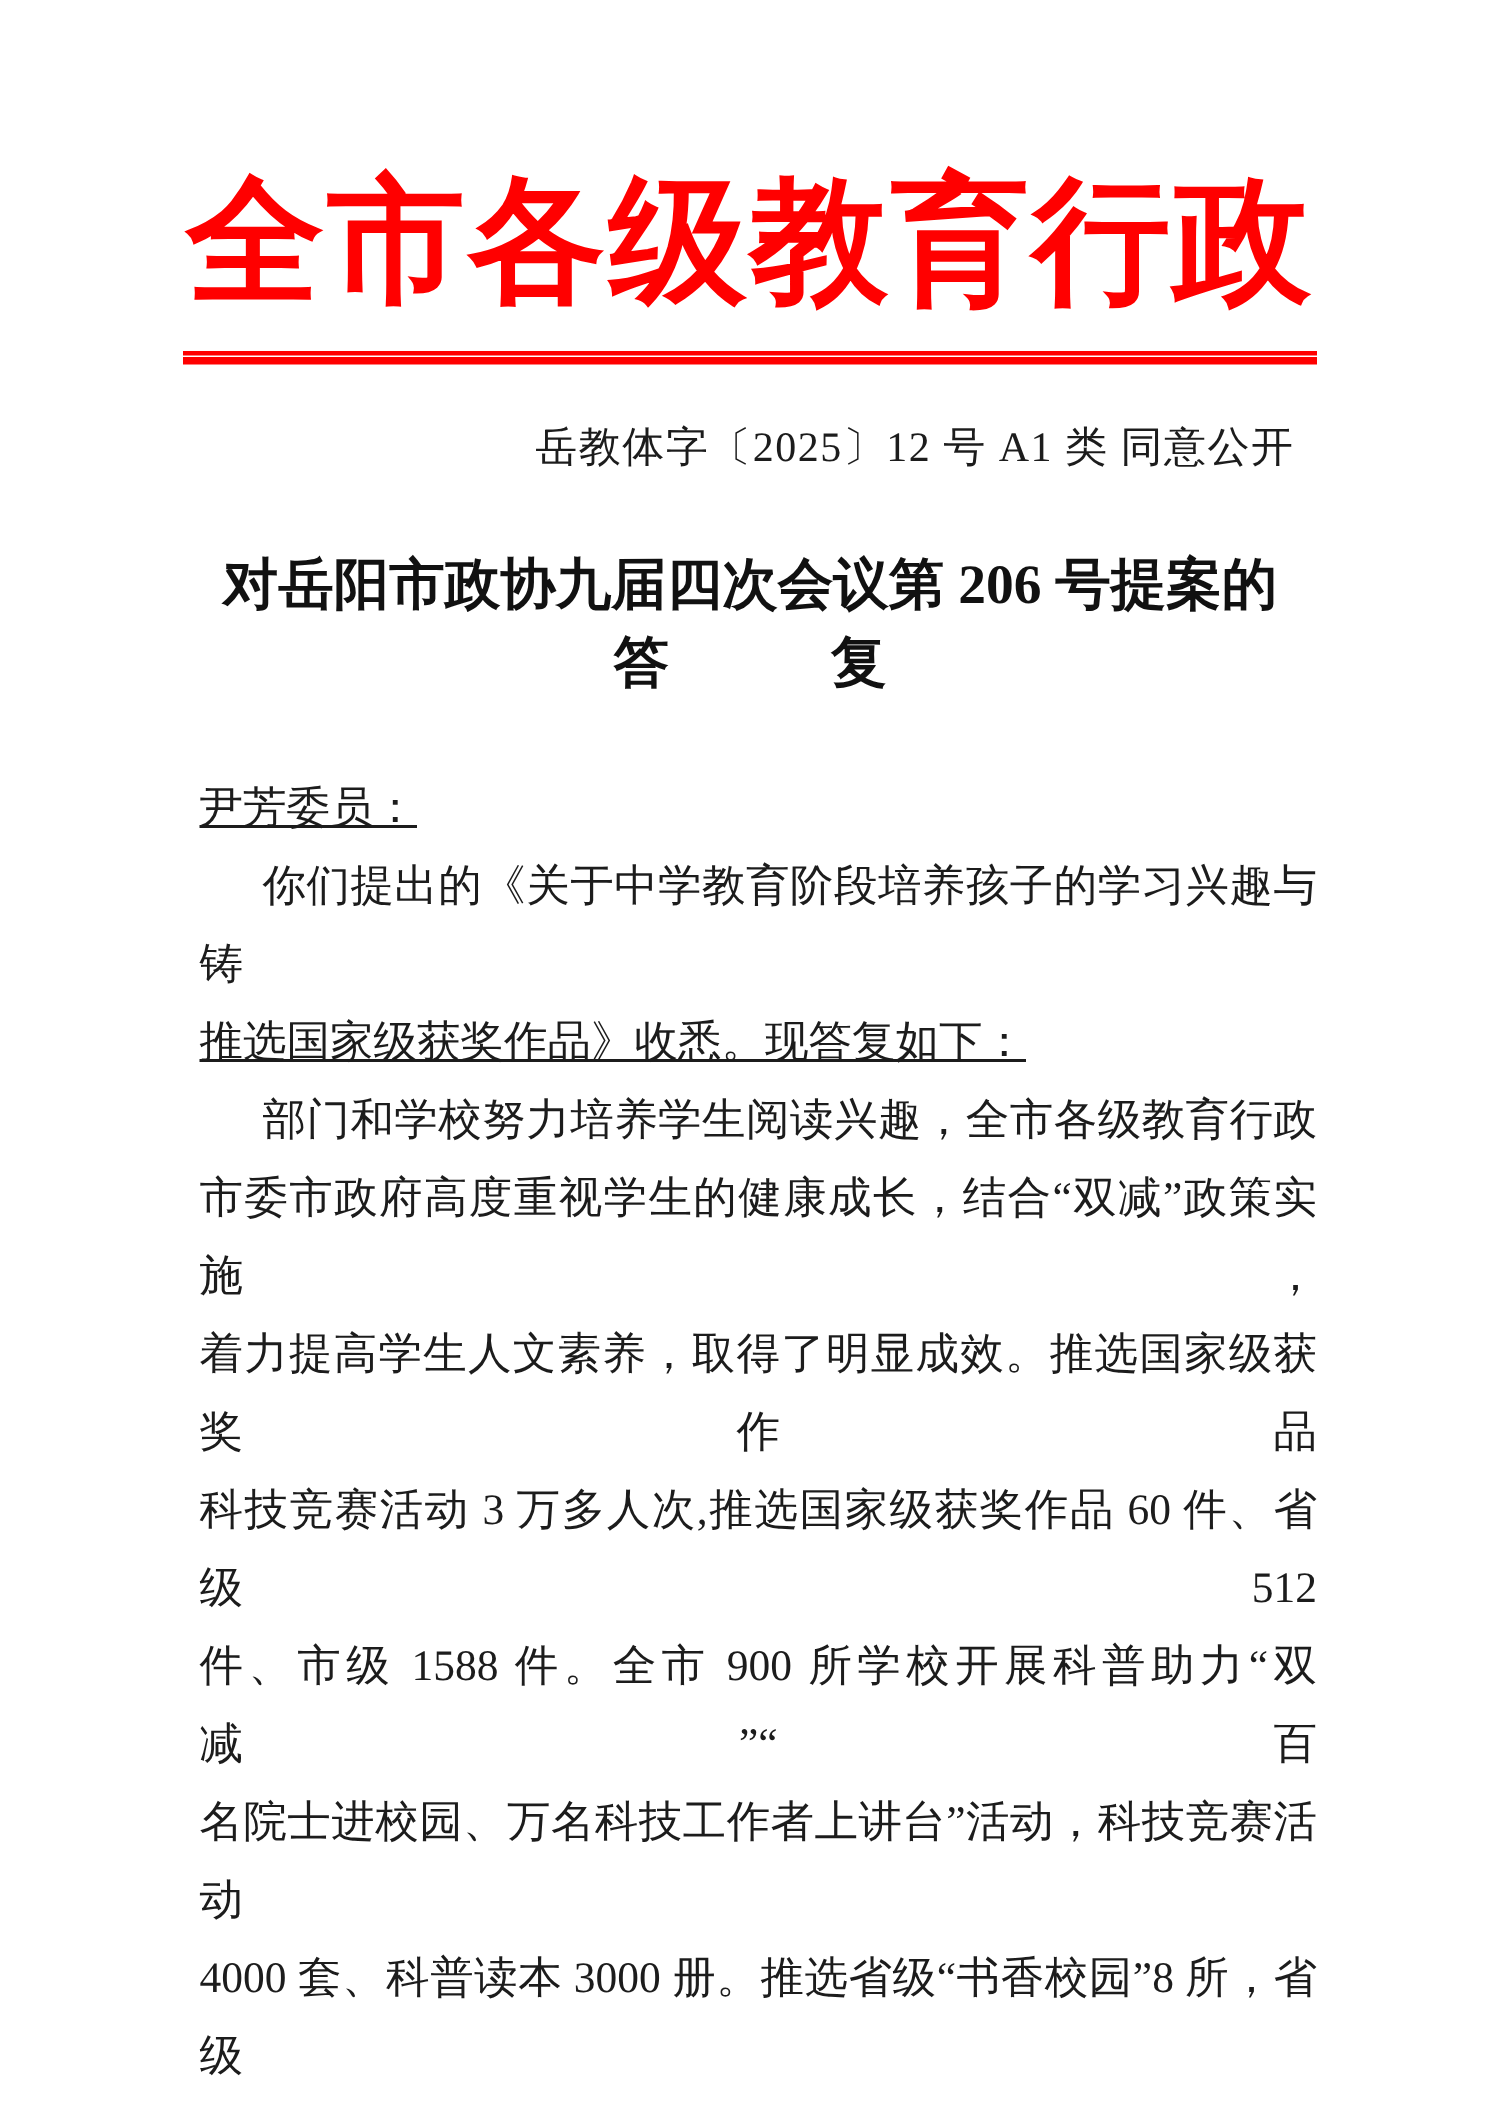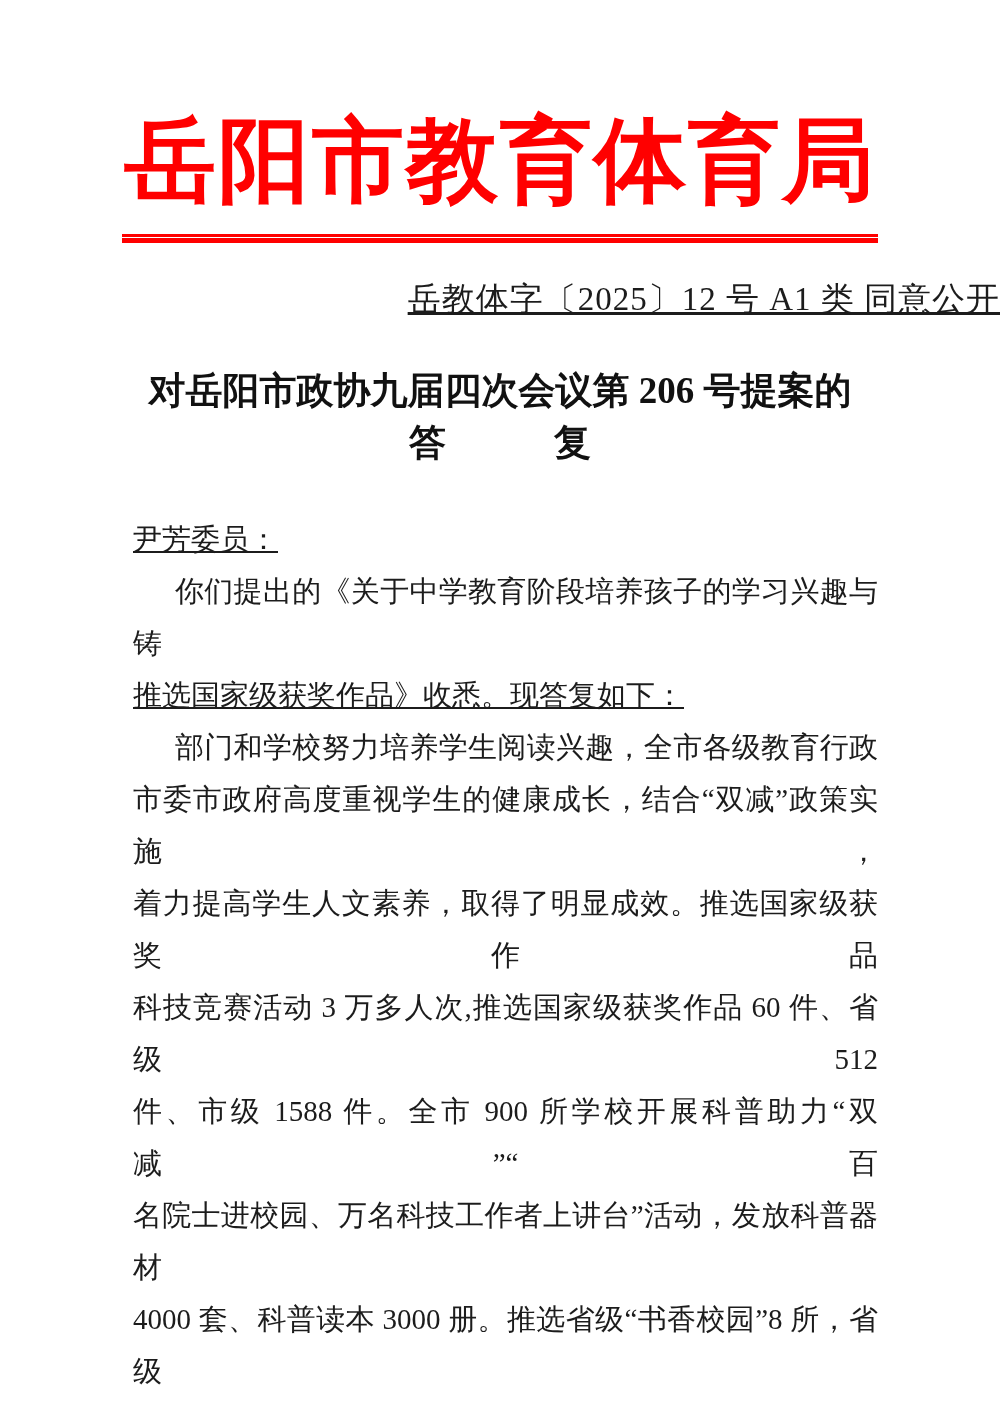--- a/index.html
+++ b/index.html
@@ -26,26 +26,26 @@
     width: 756px;
     height: 1px;
     margin: 22px auto 0 auto;
     background: #ffffff;
     border-top: 3px solid #ff0000;
     border-bottom: 5px solid #ff0000;
     box-sizing: content-box;
   }
   .doc-number {
     margin-top: 40px;
-    font-size: 33px;
+    padding-right: 137px;
+    font-size: 28px;
     line-height: 32px;
     text-align: right;
     letter-spacing: 1px;
     color: #1c1c1c;
-    text-decoration: underline;
   }
   .reply-title {
     margin-top: 50px;
     font-size: 37px;
     line-height: 52px;
     font-weight: bold;
     text-align: center;
     color: #111111;
   }
   .reply-title .title-line2 {
@@ -64,21 +64,21 @@
     text-align-last: justify;
   }
   .line.no-stretch { text-align-last: left; text-decoration: underline; }
   .line.indent { text-indent: 42px; }
 </style>
 </head>
 <body>
 
 <div class="page">
 
-  <div class="agency-name">岳阳市教育体育局</div>
+  <div class="agency-name">全市各级教育行政</div>
 
   <div class="red-rule"></div>
 
   <div class="doc-number">岳教体字〔2025〕12 号 A1 类 同意公开</div>
 
   <div class="reply-title">
     <div>对岳阳市政协九届四次会议第 206 号提案的</div>
     <div class="title-line2">
       <span>答</span>
       <span>复</span>
@@ -87,18 +87,18 @@
 
   <div class="body-text">
     <div class="line no-stretch">尹芳委员：</div>
     <div class="line indent">你们提出的《关于中学教育阶段培养孩子的学习兴趣与铸</div>
     <div class="line no-stretch">推选国家级获奖作品》收悉。现答复如下：</div>
     <div class="line indent">部门和学校努力培养学生阅读兴趣，全市各级教育行政</div>
     <div class="line">市委市政府高度重视学生的健康成长，结合“双减”政策实施，</div>
     <div class="line">着力提高学生人文素养，取得了明显成效。推选国家级获奖作品</div>
     <div class="line">科技竞赛活动 3 万多人次,推选国家级获奖作品 60 件、省级 512</div>
     <div class="line">件、市级 1588 件。全市 900 所学校开展科普助力“双减”“百</div>
-    <div class="line">名院士进校园、万名科技工作者上讲台”活动，发放科普器材</div>
+    <div class="line">名院士进校园、万名科技工作者上讲台”活动，科技竞赛活动</div>
     <div class="line">4000 套、科普读本 3000 册。推选省级“书香校园”8 所，省级</div>
 
   </div>
 
 </div>
 
 </body></html>

